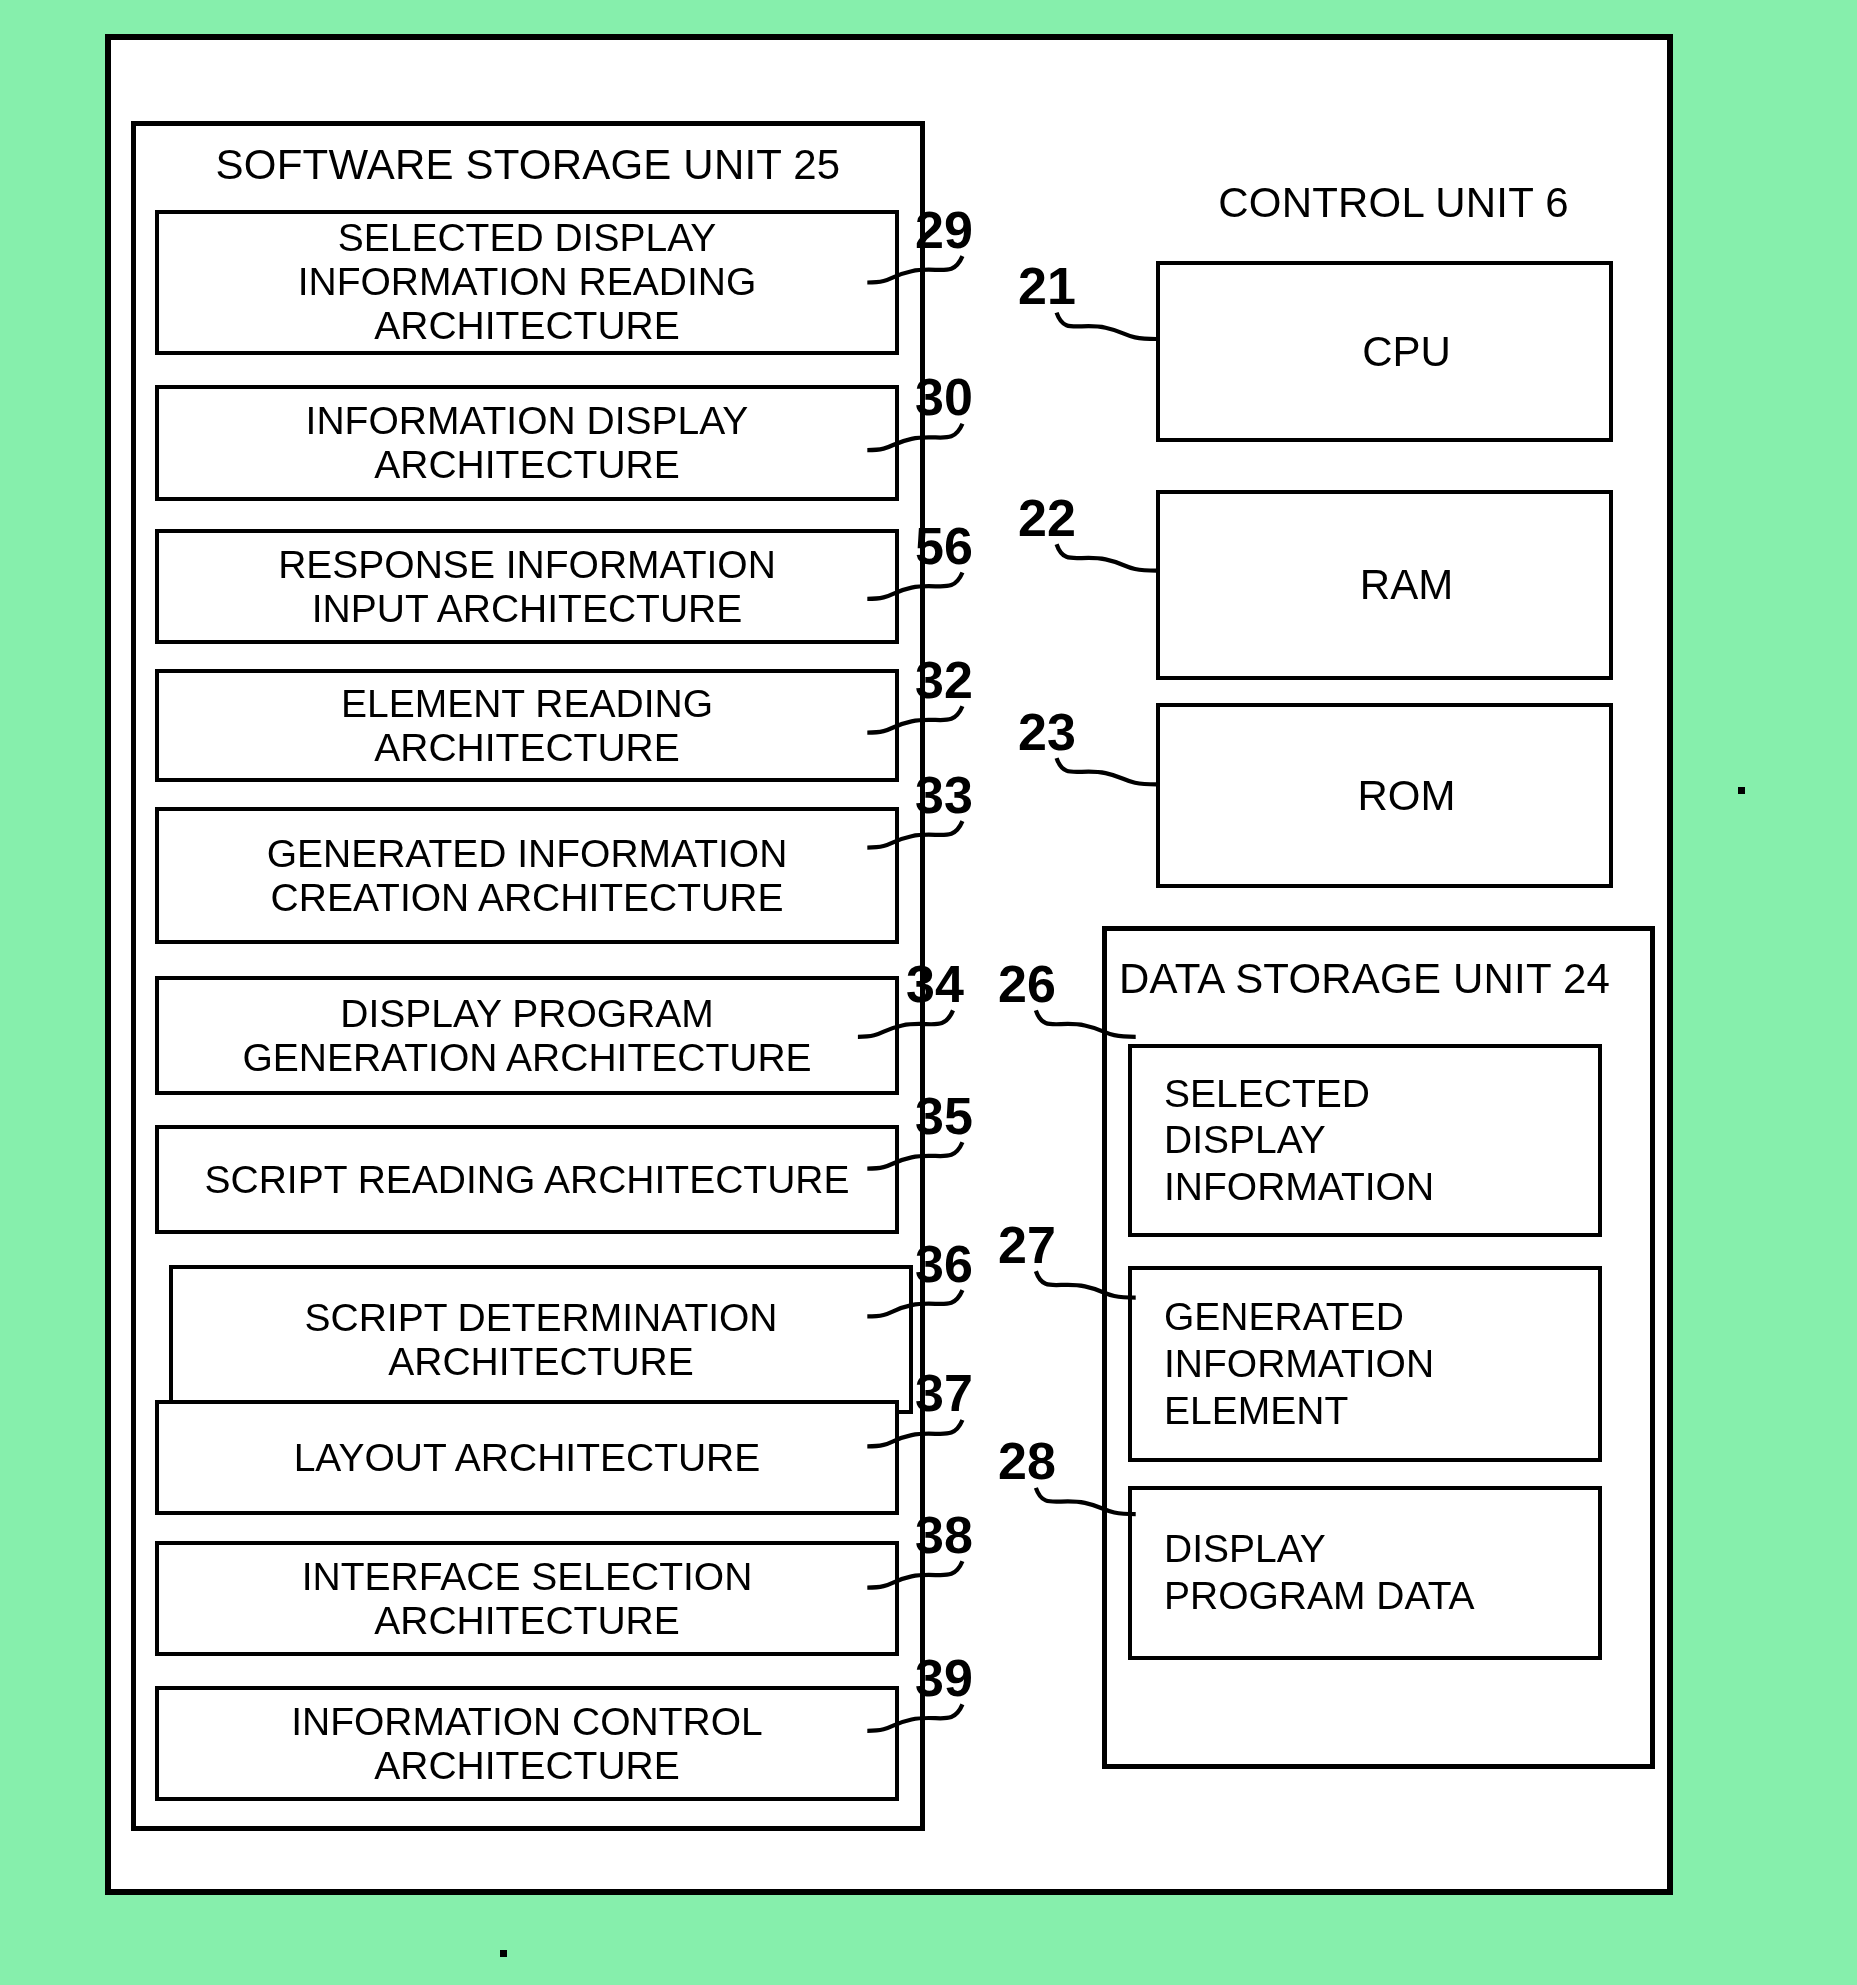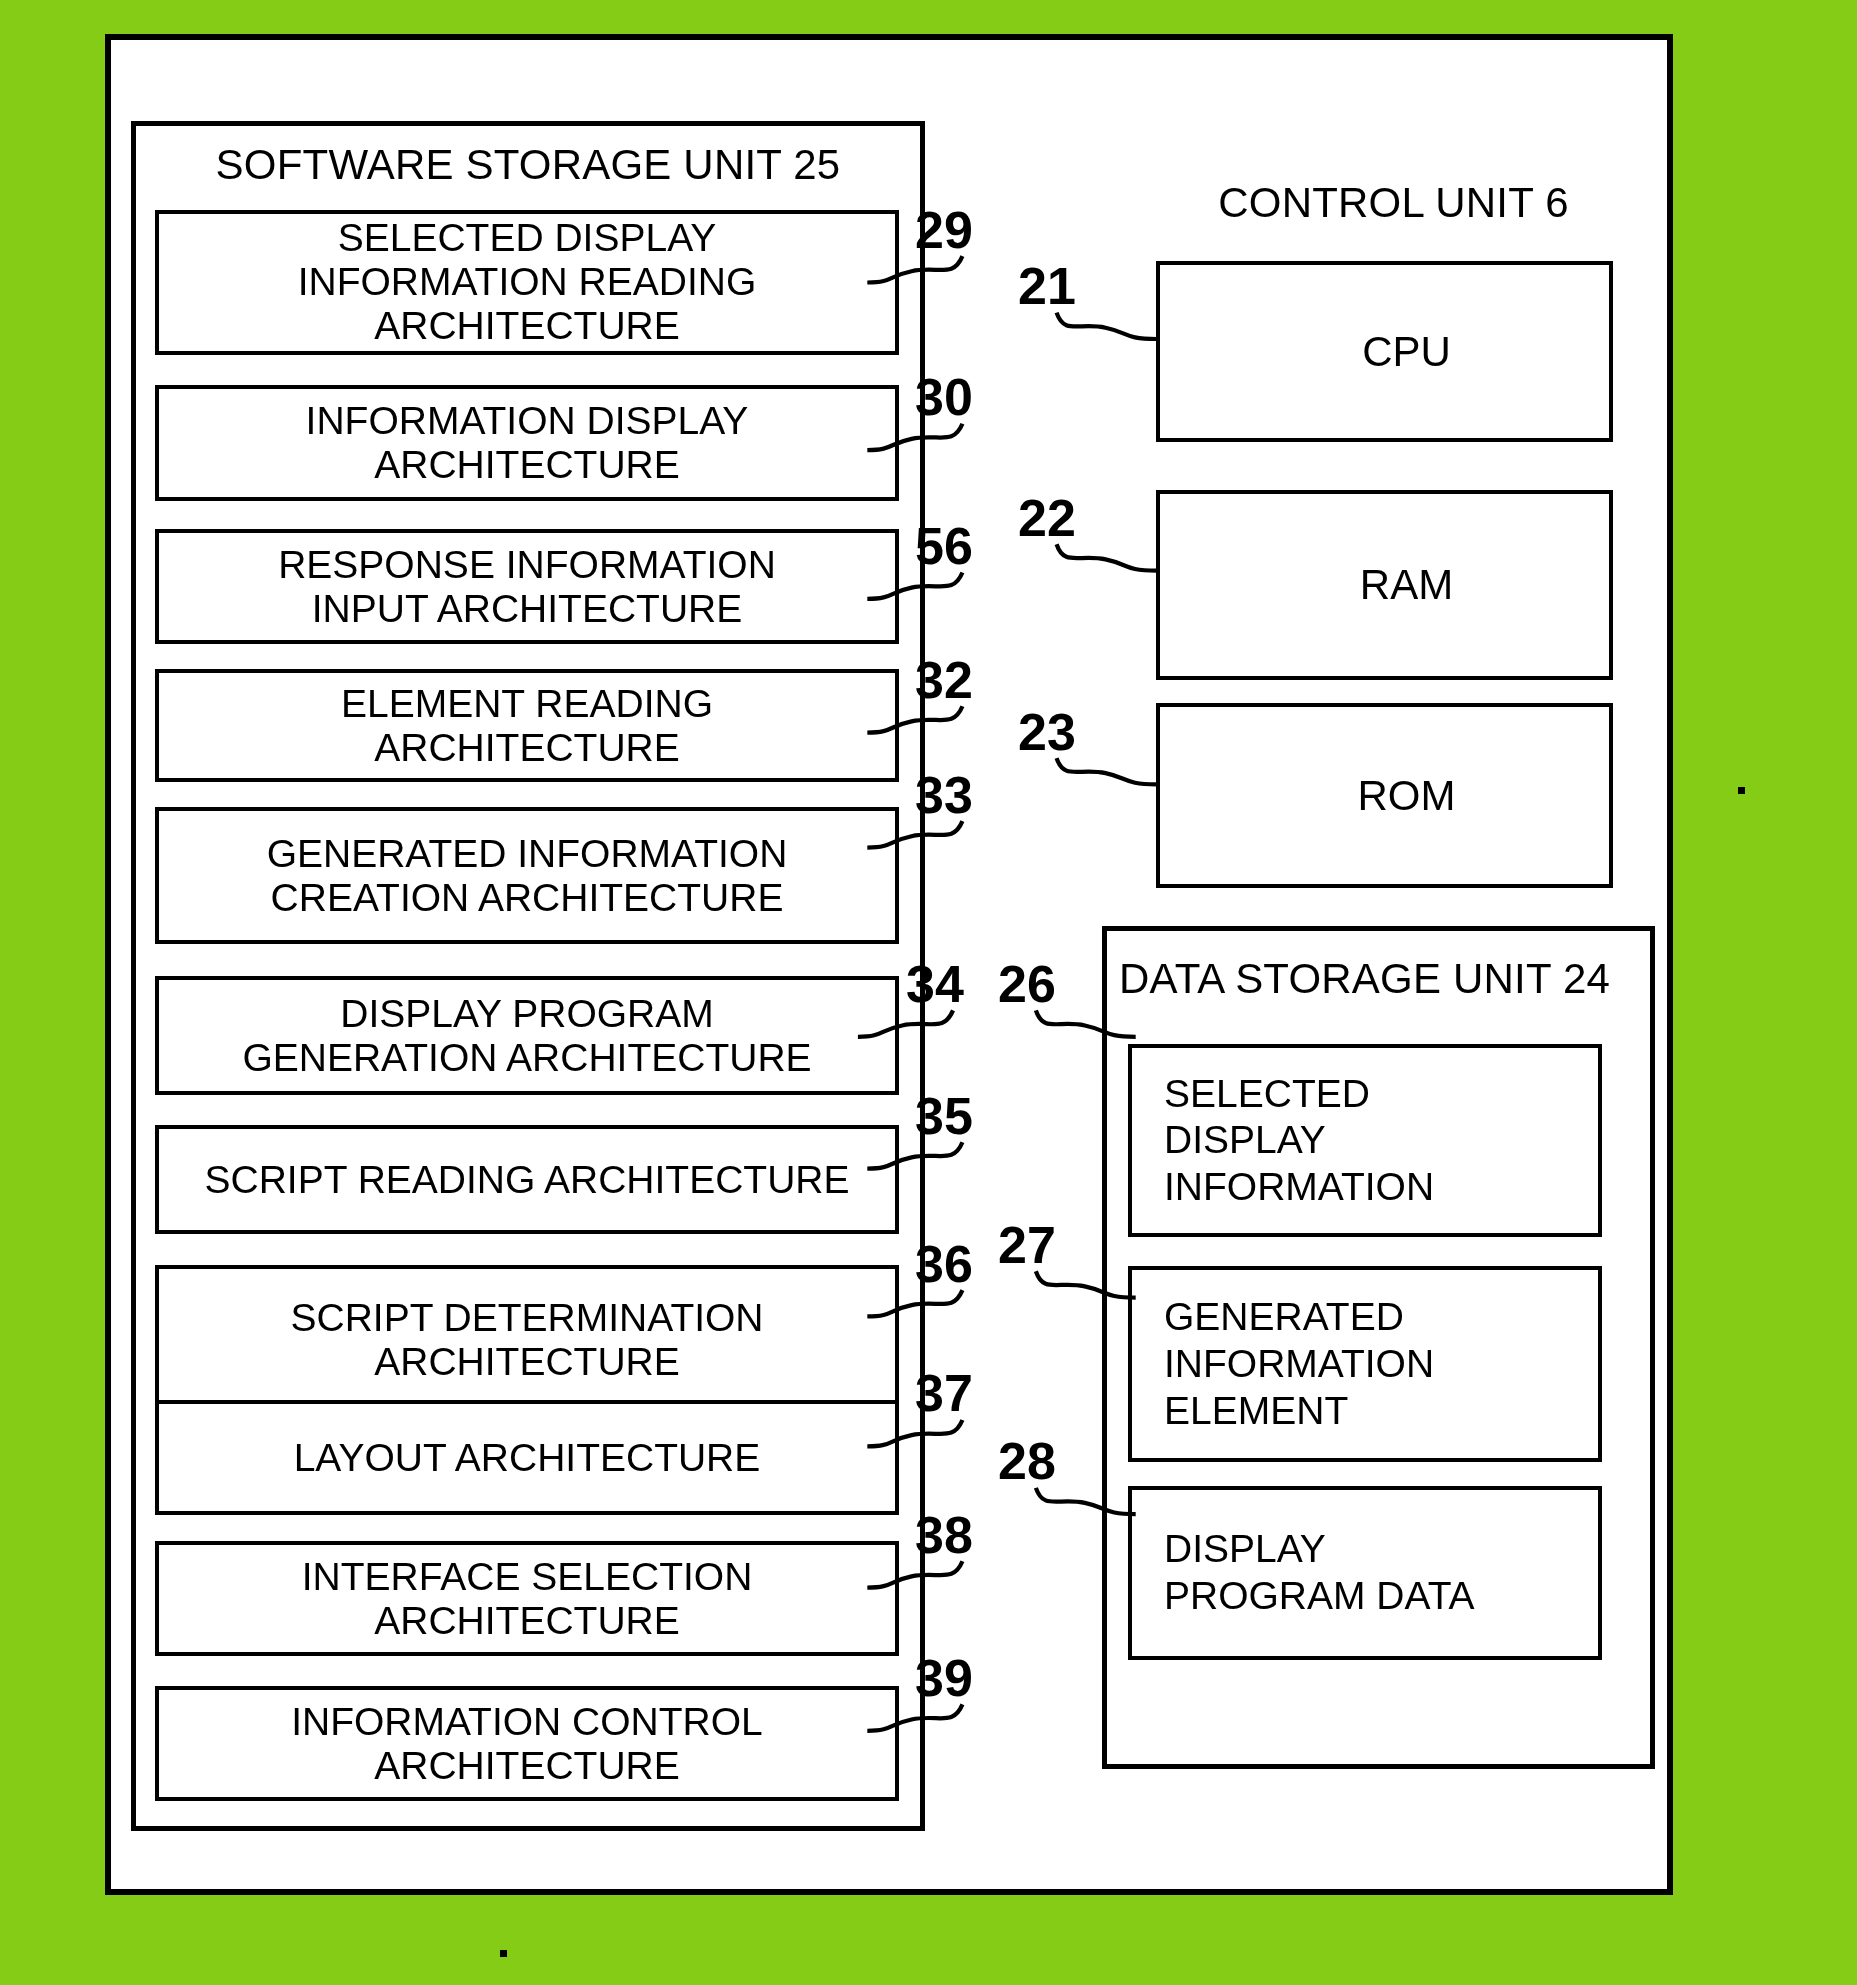--- a/index.html
+++ b/index.html
@@ -9,21 +9,21 @@
     background: #ffffff;
   }
   body {
     font-family: "Liberation Sans", "DejaVu Sans", sans-serif;
     color: #000000;
   }
   #figure {
     position: relative;
     width: 1858px;
     height: 1986px;
-    background: #84cc16;
+    background: #86efac;
     overflow: hidden;
   }
 
   
   .box {
     position: absolute;
     box-sizing: border-box;
     background: #ffffff;
     border: 4.7px solid #000000;
   }
@@ -144,21 +144,21 @@
 
   <div class="box module" style="left:155px; top:976px; width:744px; height:119px;">
     <div class="mod-wrap">DISPLAY PROGRAM
 GENERATION ARCHITECTURE</div>
   </div>
 
   <div class="box module" style="left:155px; top:1125px; width:744px; height:109px;">
     <div class="mod-wrap">SCRIPT READING ARCHITECTURE</div>
   </div>
 
-  <div class="box module" style="left:155px; top:1265px; width:744px; height:149px;">
+  <div class="box module" style="left:169px; top:1265px; width:744px; height:149px;">
     <div class="mod-wrap">SCRIPT DETERMINATION
 ARCHITECTURE</div>
   </div>
 
   <div class="box module" style="left:155px; top:1400px; width:744px; height:115px;">
     <div class="mod-wrap">LAYOUT ARCHITECTURE</div>
   </div>
 
   <div class="box module" style="left:155px; top:1541px; width:744px; height:115px;">
     <div class="mod-wrap">INTERFACE SELECTION

